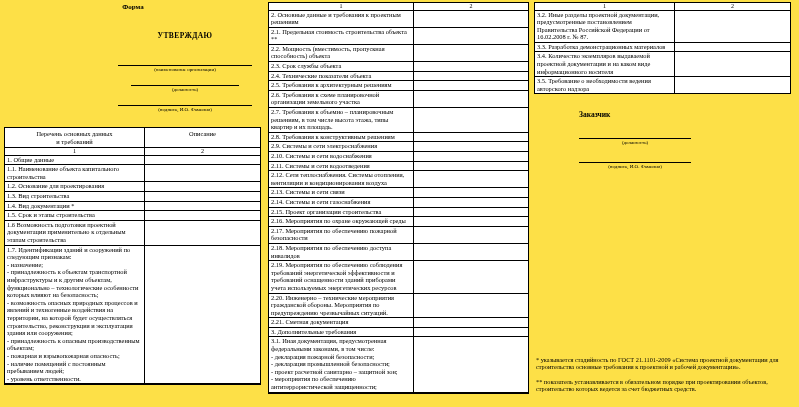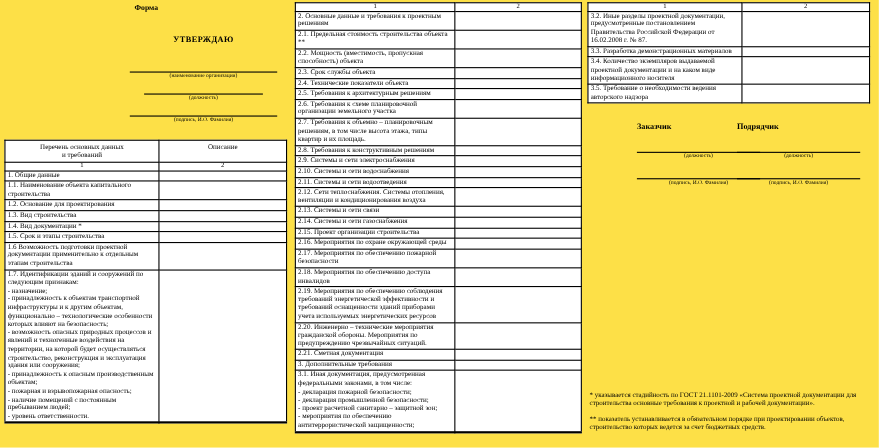--- a/index.html
+++ b/index.html
@@ -288,30 +288,19 @@
     <div class="sig-group first">
       <div class="sig-rule"></div>
       <div class="sig-label">(должность)</div>
     </div>
     <div class="sig-group">
       <div class="sig-rule"></div>
       <div class="sig-label">(подпись, И.О. Фамилия)</div>
     </div>
   </div>
 
-  <div class="sigblock contractor">
-    <div class="head">Подрядчик</div>
-    <div class="sig-group first">
-      <div class="sig-rule"></div>
-      <div class="sig-label">(должность)</div>
-    </div>
-    <div class="sig-group">
-      <div class="sig-rule"></div>
-      <div class="sig-label">(подпись, И.О. Фамилия)</div>
-    </div>
-  </div>
 
   <div class="footnotes">
     <p>* указывается стадийность по ГОСТ 21.1101-2009 «Система проектной документации для строительства основные требования к проектной и рабочей документации».</p>
     <p>** показатель устанавливается в обязательном порядке при проектировании объектов, строительство которых ведется за счет бюджетных средств.</p>
   </div>
 
 </div>
 
 </body></html>

